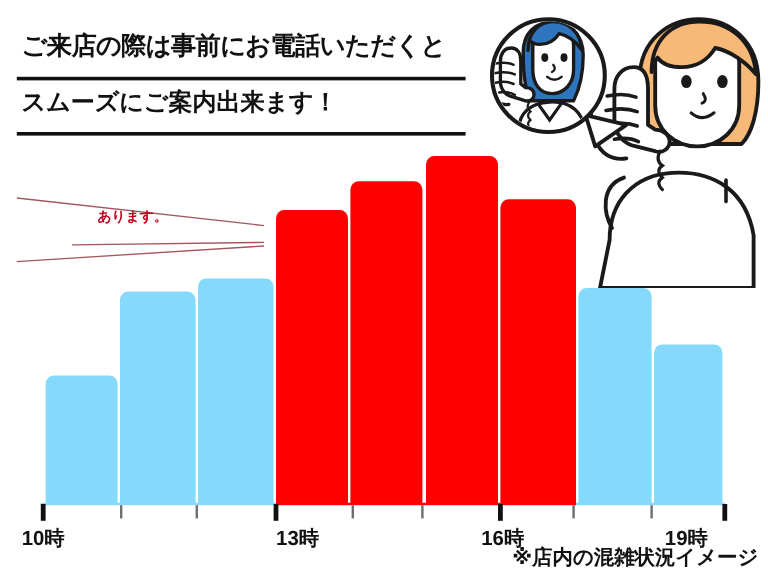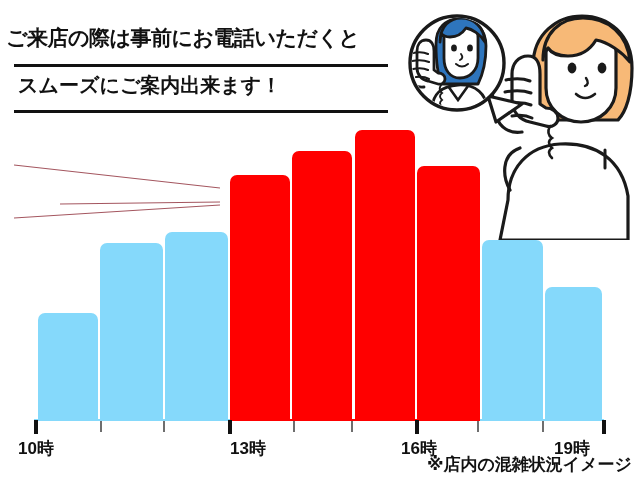--- a/index.html
+++ b/index.html
@@ -8,21 +8,21 @@
     background:#ffffff;
     font-family:"Liberation Sans","DejaVu Sans",sans-serif;
     overflow:hidden;
     position:relative;
   }
   #stage{position:absolute;left:0;top:0;width:640px;height:480px;}
 
   
   .headline{position:absolute;left:0;top:0;width:420px;}
   .hl-line1{
-    position:absolute;left:6px;top:24px;
+    position:absolute;left:18px;top:24px;
     font-size:21px;font-weight:bold;color:#111111;
     letter-spacing:-0.5px;white-space:nowrap;
   }
   .hl-rule{position:absolute;background:#111111;}
   .hl-rule-top{left:14px;top:64px;width:374px;height:3px;}
   .hl-rule-bot{left:14px;top:110px;width:374px;height:3px;}
   .hl-line2{
     position:absolute;left:18px;top:72px;
     font-size:20px;font-weight:bold;color:#111111;
     letter-spacing:0px;white-space:nowrap;
@@ -78,20 +78,21 @@
     <div class="hl-rule hl-rule-bot"></div>
   </div>
 
   <div class="annot">
     <svg width="230" height="60" viewBox="0 0 230 60">
       <line x1="14" y1="5" x2="220" y2="28" stroke="#a4565f" stroke-width="1.1"></line>
       <line x1="14" y1="58" x2="220" y2="45" stroke="#a4565f" stroke-width="1.1"></line>
       <line x1="60" y1="44" x2="220" y2="42" stroke="#a4565f" stroke-width="1.1"></line>
     </svg>
     <div class="annot-text">
+      <div>あります。</div>
     </div>
   </div>
 
   <div class="chart">
 
     <div class="bars-layer">
       <div class="bar blue" style="left:38px;width:60px;height:107px;"></div>
       <div class="bar blue" style="left:100px;width:63px;height:177px;"></div>
       <div class="bar blue" style="left:165px;width:63px;height:188px;"></div>
       <div class="bar red" style="left:230px;width:60px;height:245px;"></div>

